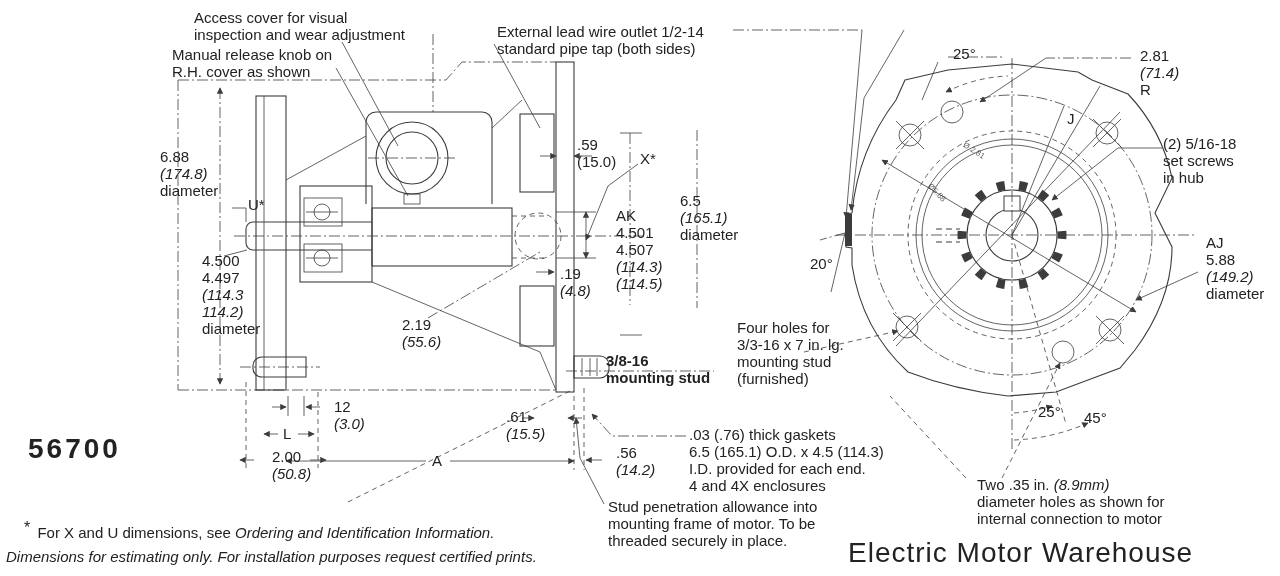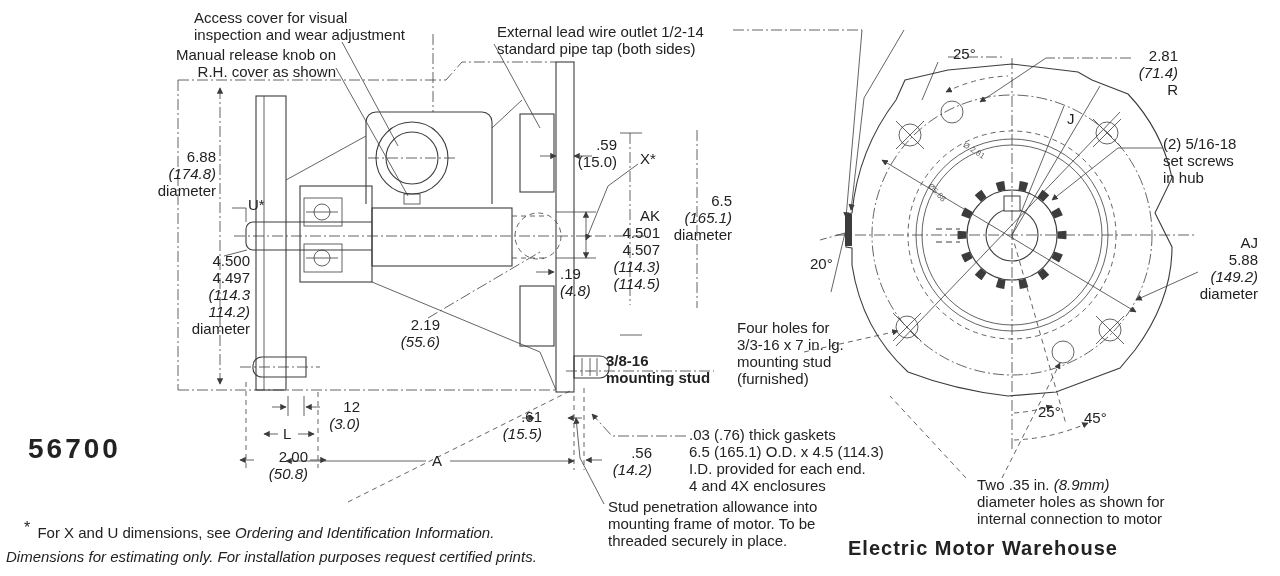--- a/index.html
+++ b/index.html
@@ -4,26 +4,26 @@
 <style>
   html,body{margin:0;padding:0;background:#fff;}
   .stage{position:relative;width:1280px;height:576px;background:#fff;overflow:hidden;
          font-family:"Liberation Sans",sans-serif;color:#222;}
   svg.art{position:absolute;left:0;top:0;}
   .s{stroke:#3c3c3c;fill:none;stroke-width:1.1;}
   .thin{stroke-width:0.8;}
   .dd{stroke-dasharray:11 3 2 3;}
   .dash{stroke-dasharray:5 4;}
   .lbl{position:absolute;font-size:15px;line-height:1.13;white-space:pre-line;color:#222;}
-  .ctr{text-align:right;}
+  .ctr{text-align:left;margin-left:14px;}
   .i{font-style:italic;}
   .b{font-weight:bold;}
   .bl{display:block;}
   .big{font-size:28px;font-weight:bold;letter-spacing:3px;}
-  .brand{font-size:20px;font-weight:bold;letter-spacing:1px;white-space:nowrap;}
+  .brand{font-size:28px;font-weight:normal;letter-spacing:1px;white-space:nowrap;}
   .fn{font-size:15px;white-space:nowrap;text-align:center;}
   .star{font-size:16px;vertical-align:5px;margin-right:3px;}
   .tiny{font-size:8px;opacity:.7;white-space:nowrap;}
 </style>
 </head>
 <body>
 
 <div class="stage">
 
 <svg class="art" width="1280" height="576" viewBox="0 0 1280 576">

